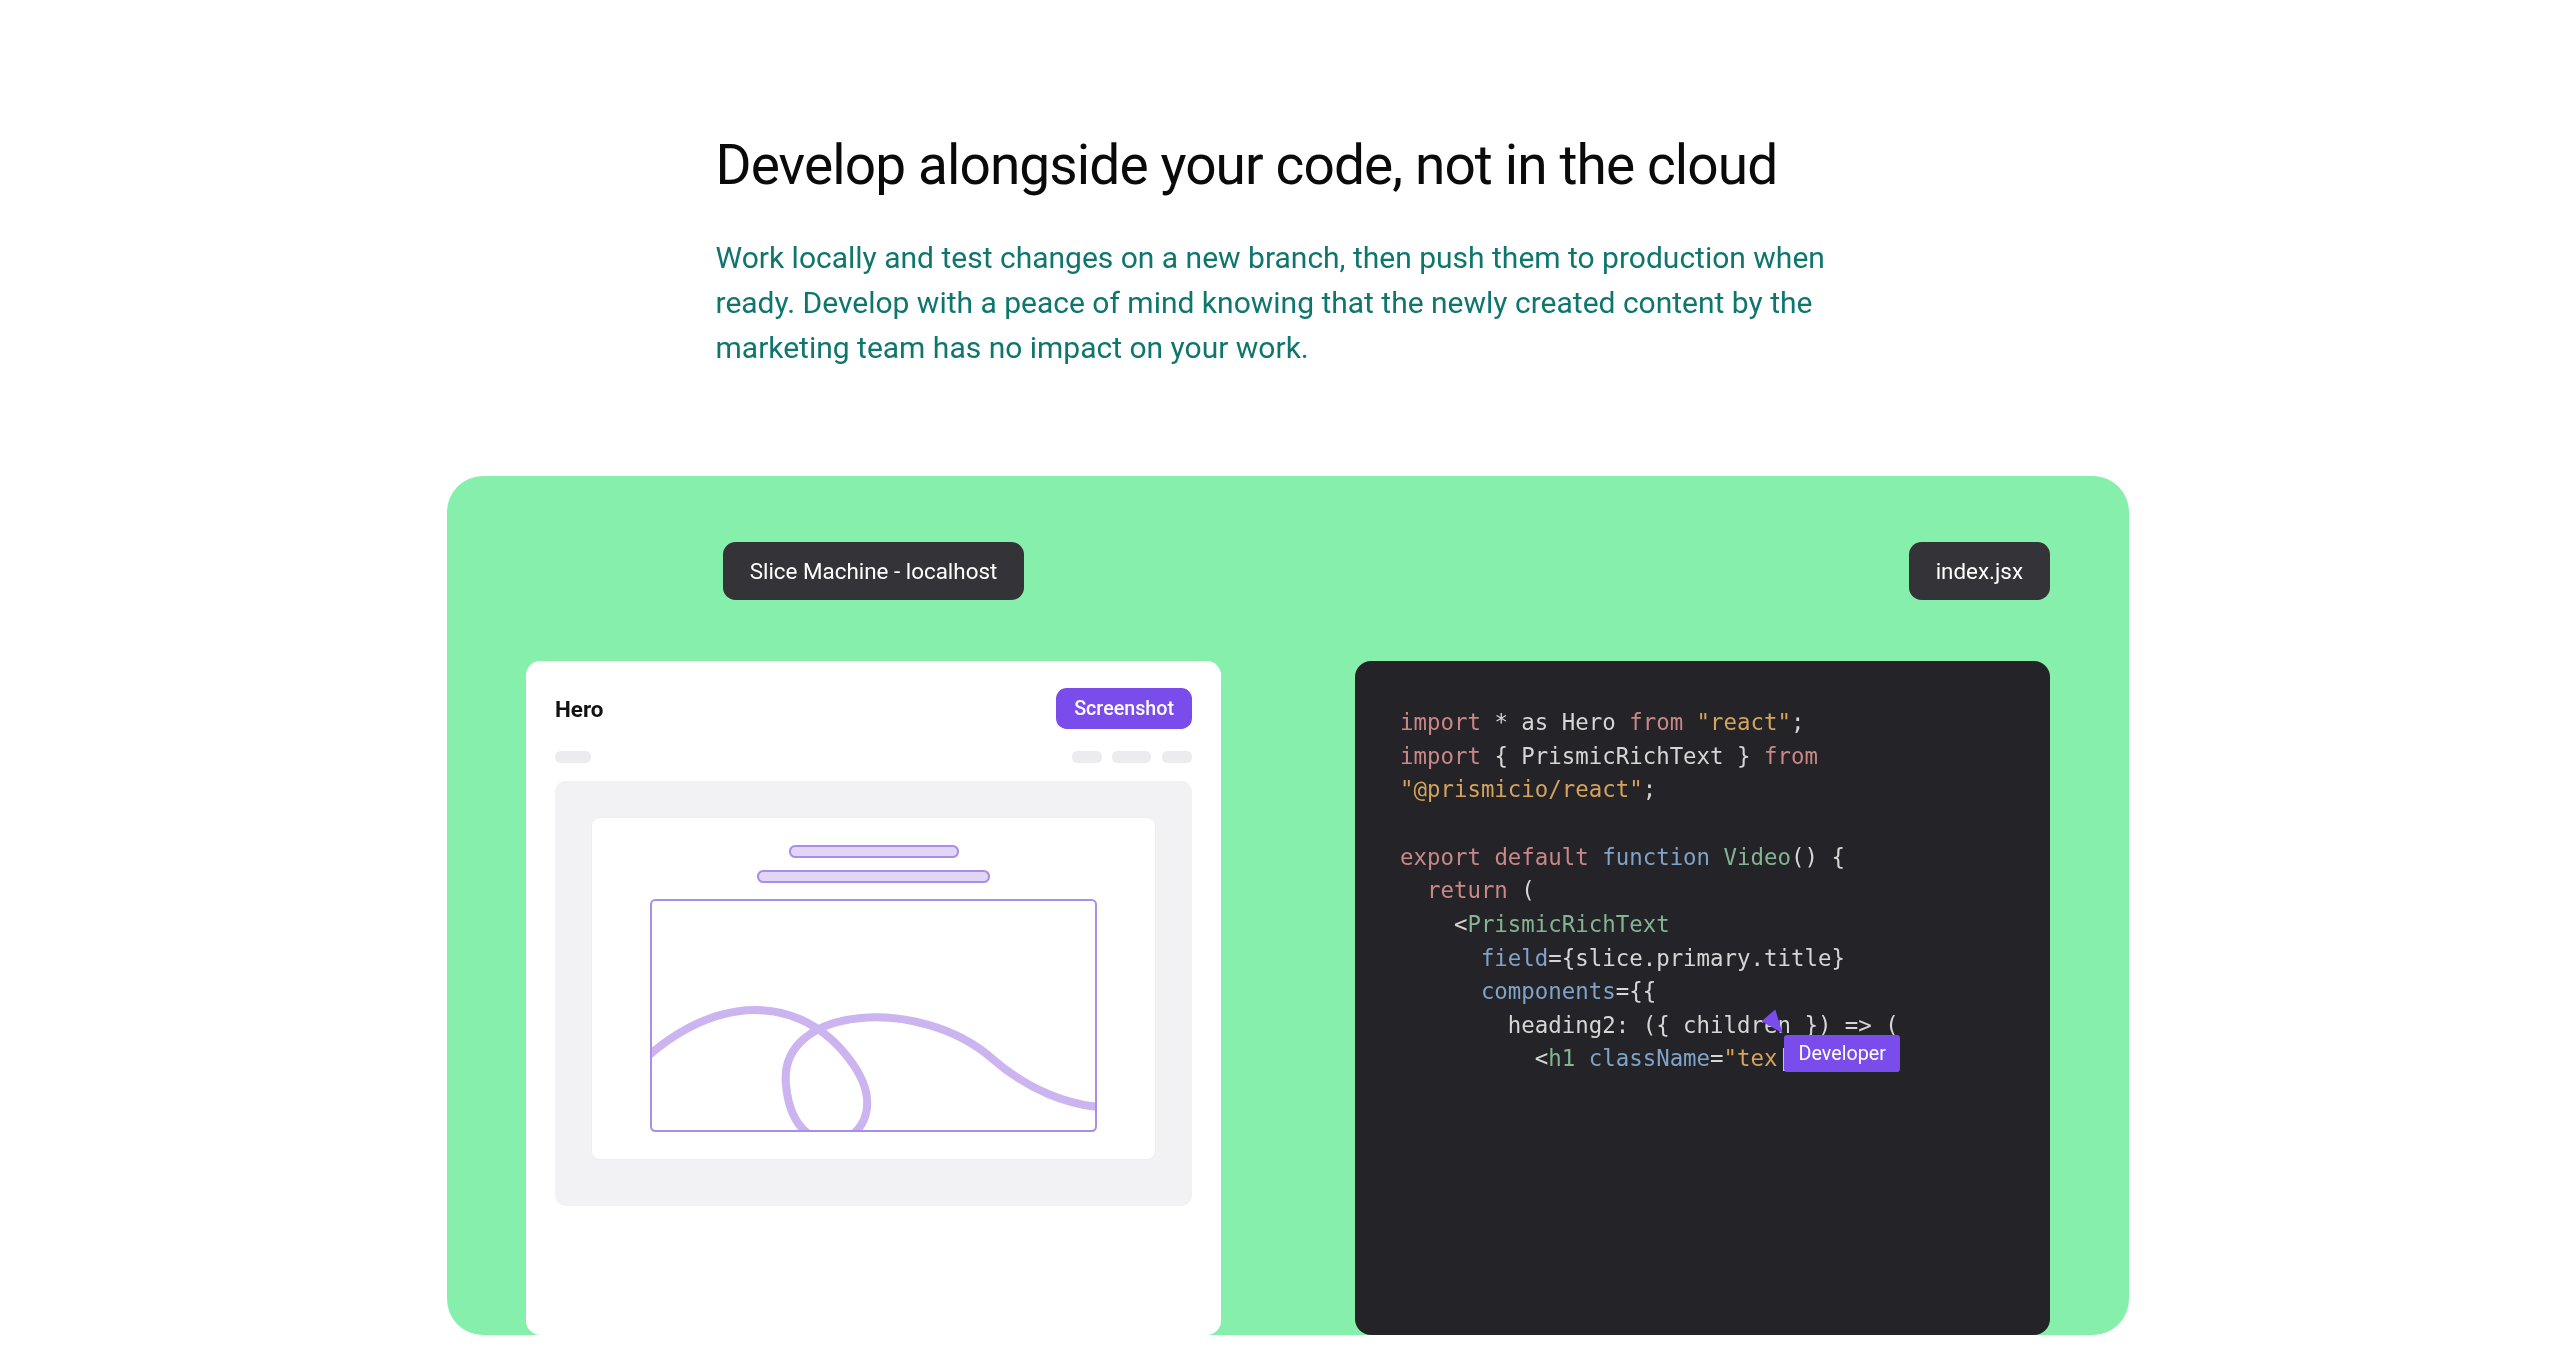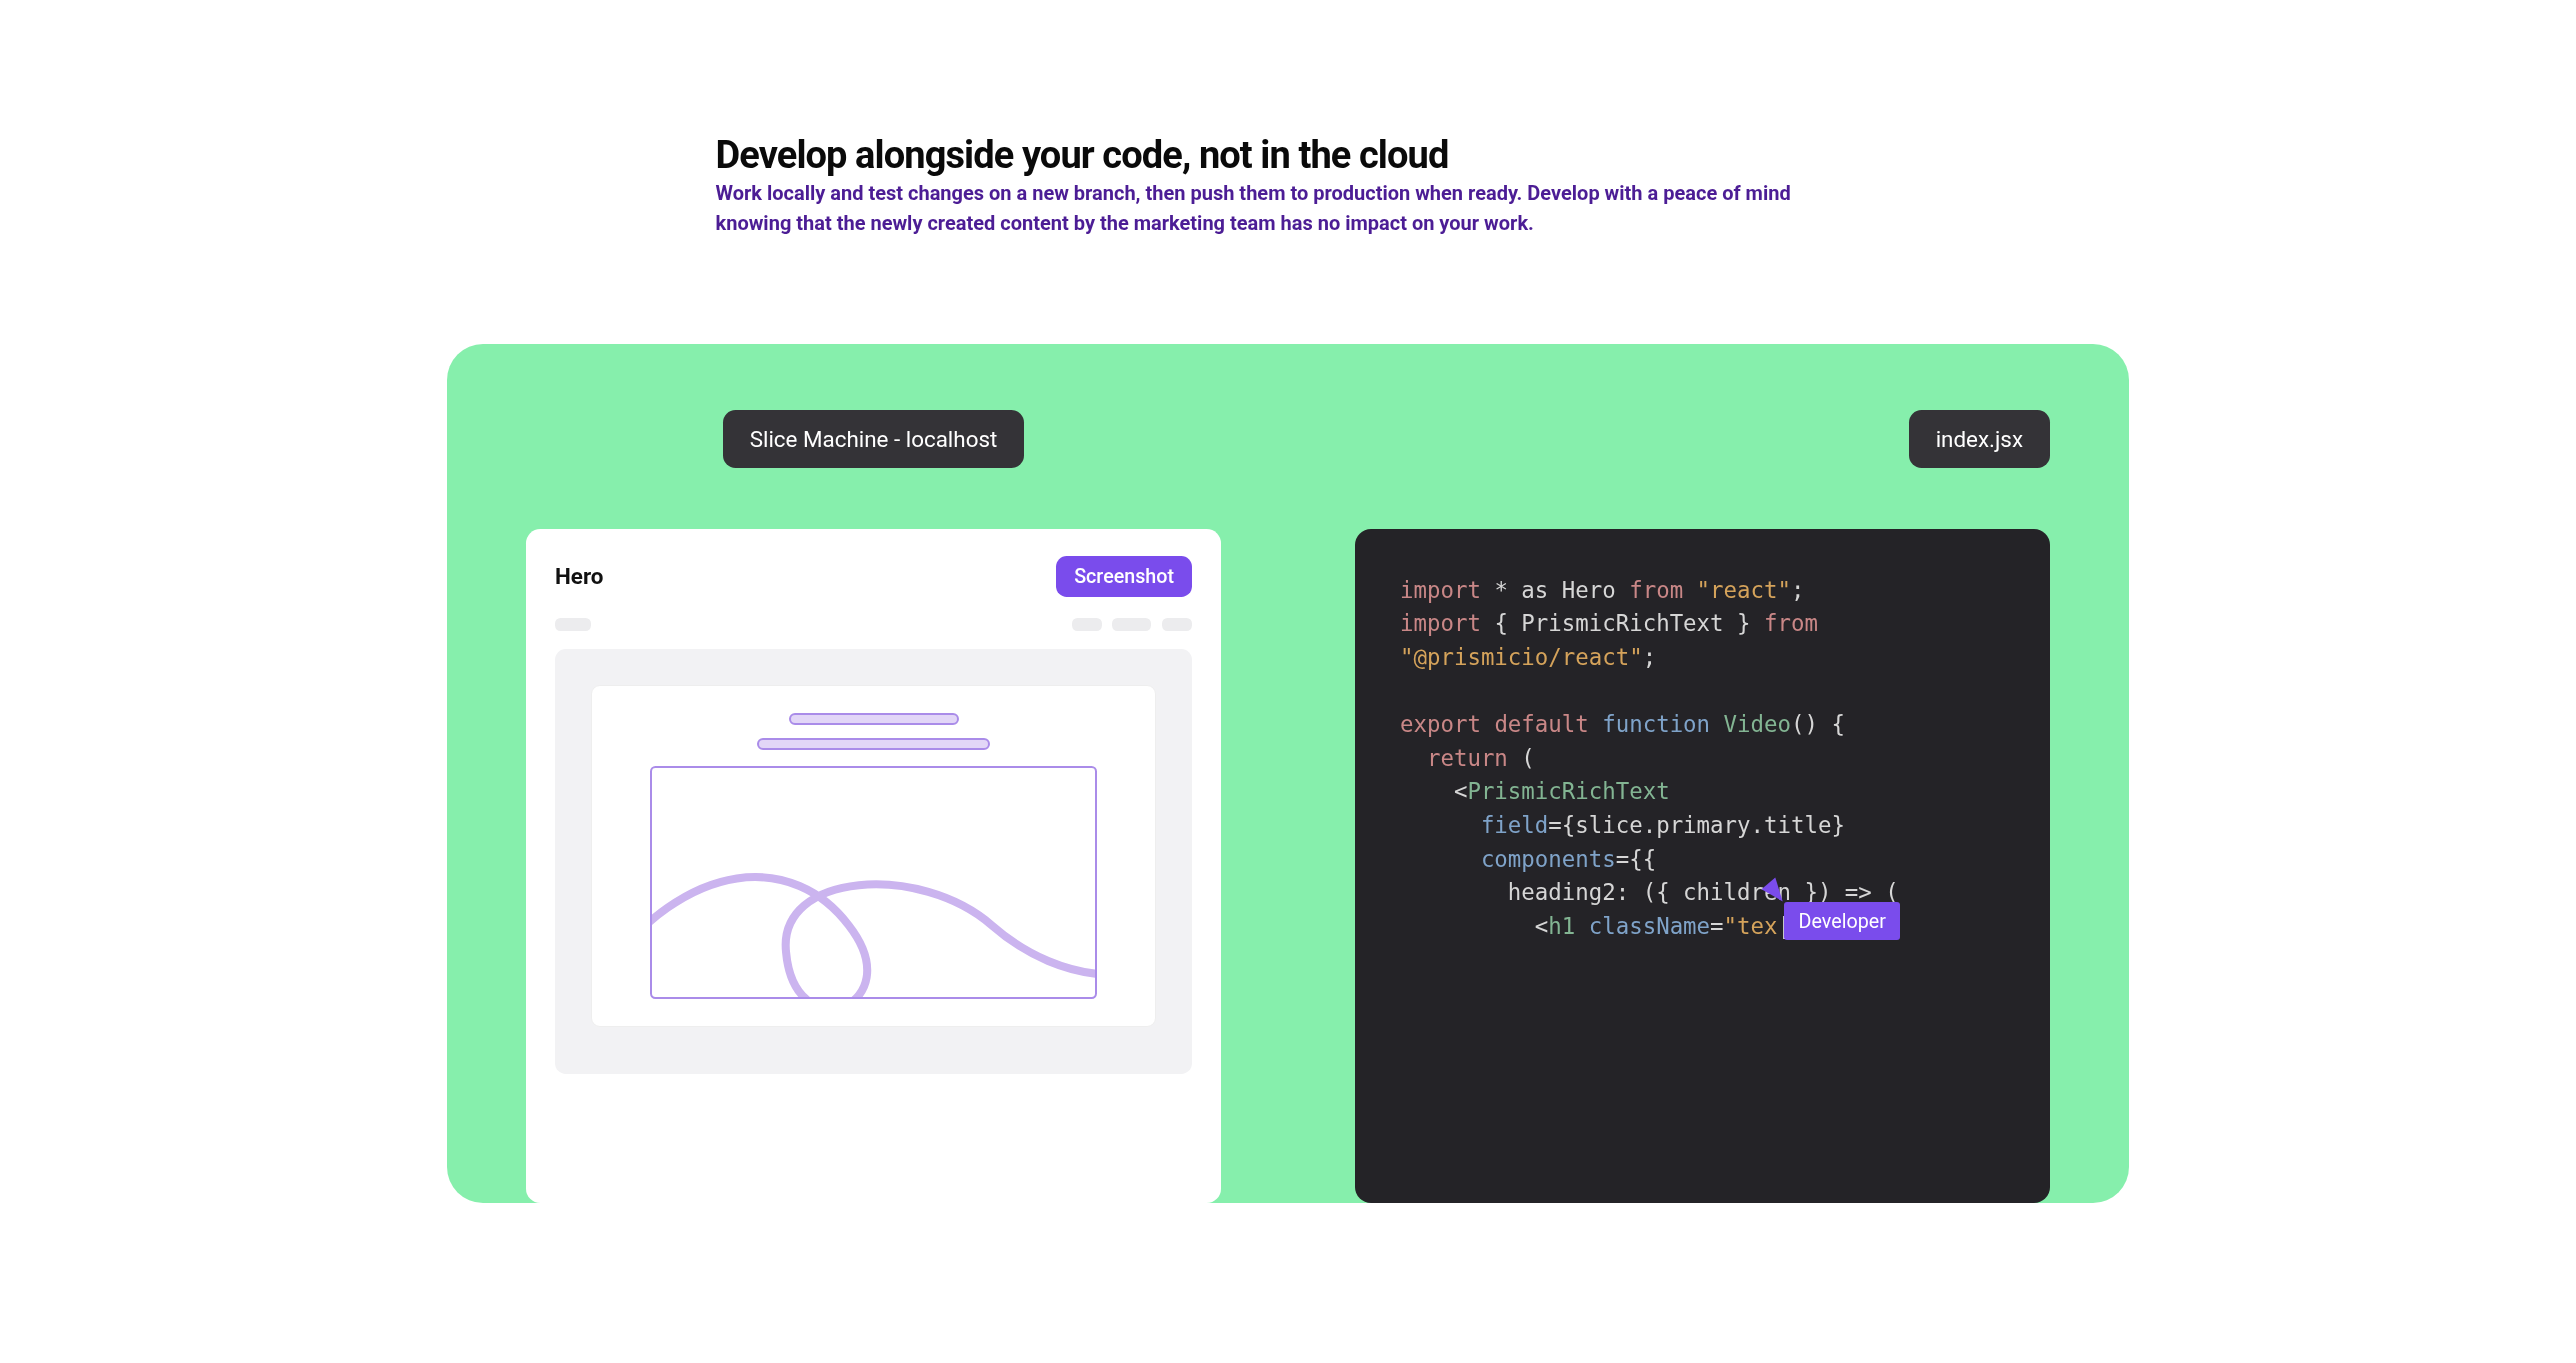--- a/index.html
+++ b/index.html
@@ -9,31 +9,32 @@
     width: 2576px;
     height: 1363px;
     position: relative;
   }
   .content-wrap {
     max-width: 1145px;
     margin: 0 auto;
     padding-top: 134px;
   }
   .heading {
-    font-size: 38px;
-    font-weight: 700;
+    font-size: 55px;
+    font-weight: 400;
     color: #0a0a0a;
     letter-spacing: -0.9px;
     line-height: 1.15;
+    margin-bottom: 38px;
   }
   .subtext {
-    font-size: 20px;
-    color: #4c1d95;
+    font-size: 30px;
+    color: #0f766e;
     line-height: 1.5;
-    font-weight: 700;
+    font-weight: 400;
     max-width: 1145px;
   }
   .demo-container {
     width: 1682px;
     height: 859px;
     background: #86efac;
     border-radius: 36px;
     margin: 106px auto 0;
     position: relative;
     display: flex;

